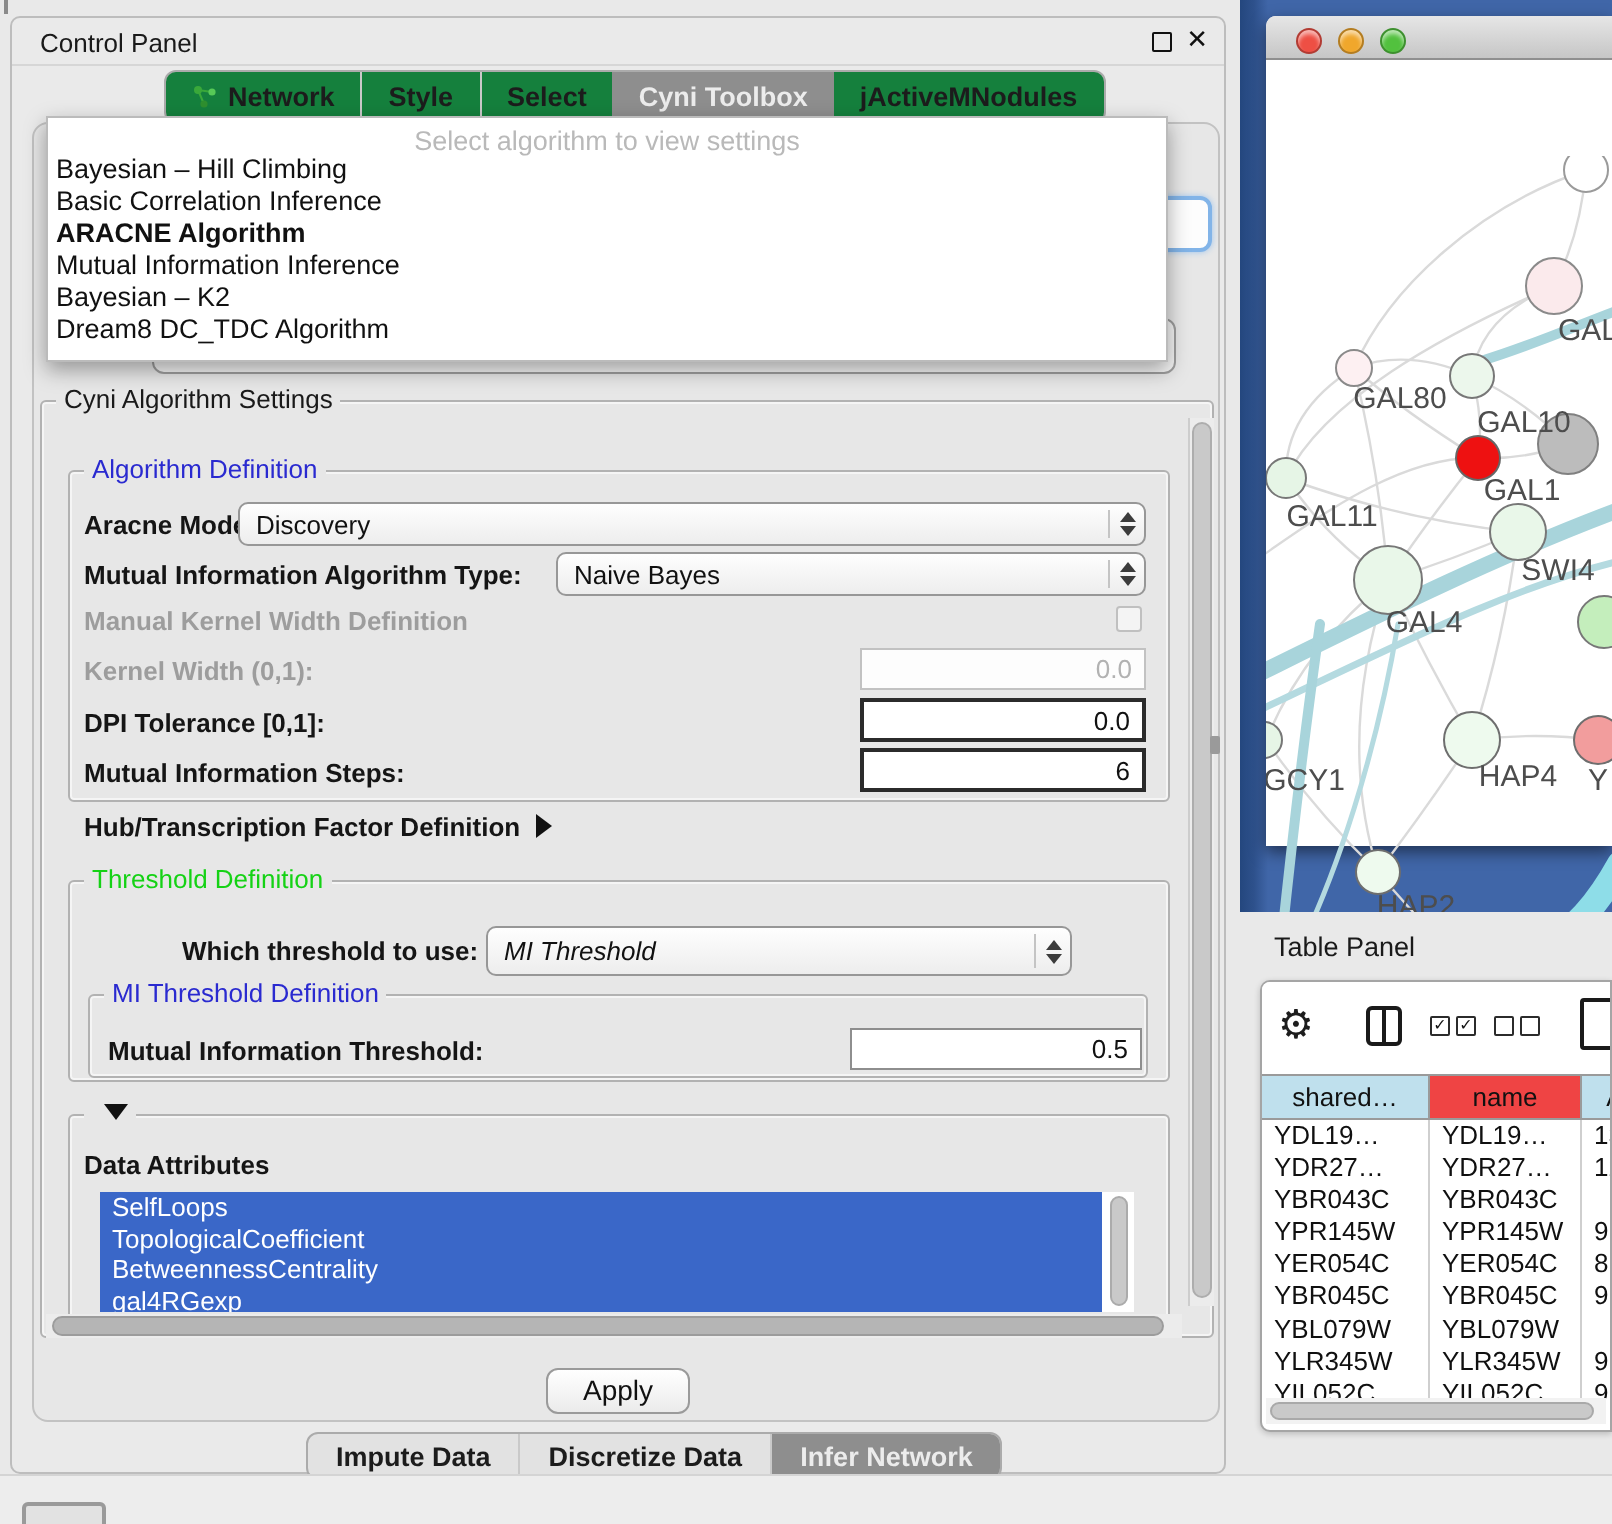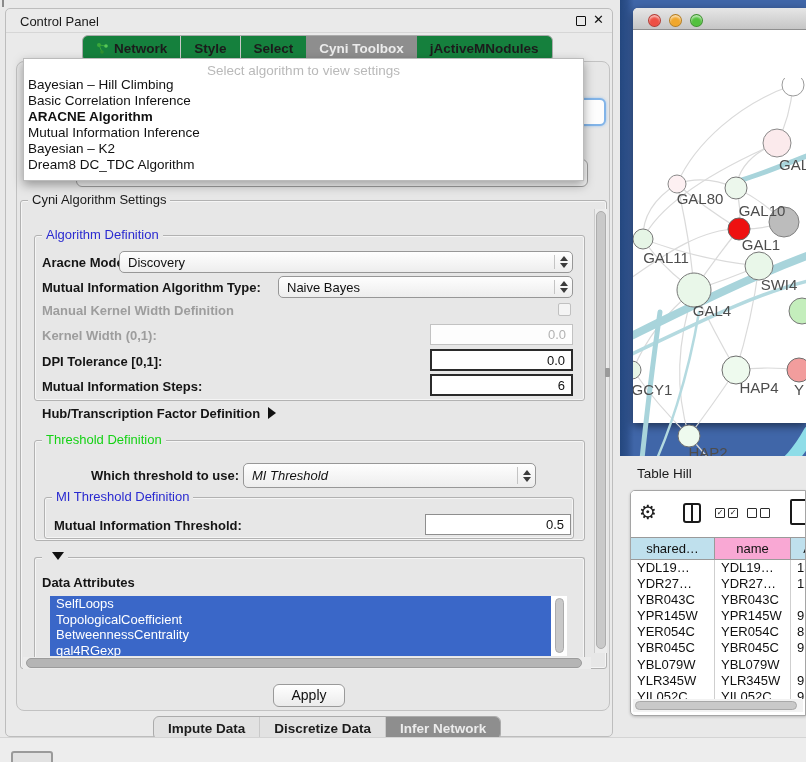--- a/index.html
+++ b/index.html
@@ -134,21 +134,21 @@
   .split-ic:before { content:""; position:absolute; left:6px; top:0; width:2px; height:16px; background:#1a1a1a; }
   .cb-pair { position:absolute; top:17px; display:flex; gap:3px; }
   .cb { width:10px; height:10px; border:1.5px solid #2b2b2b; border-radius:1px;
         font-size:8px; font-weight:bold; line-height:8px; text-align:center; color:#111; }
   .doc-ic { position:absolute; left:159px; top:8px; width:20px; height:26px;
             border:2px solid #1a1a1a; border-radius:2px; }
   .tbl-header { position:absolute; left:0; top:46px; width:210px; height:23px; display:flex; }
   .th { border:1px solid #9a9a9a; border-left:none; font-size:13px; color:#111;
         text-align:center; line-height:21px; overflow:hidden; }
   .th.blue { background:var(--th-blue); }
-  .th.gray { background:#f9a8d4; }
+  .th.gray { background:#ef4444; }
   .tbl-rows { position:absolute; left:0; top:69px; width:210px; }
   .tr { display:flex; height:16.1px; }
   .td { font-size:13px; color:#101010; line-height:16px; padding-left:6px;
         border-right:1px solid #cfcfcf; overflow:hidden; white-space:nowrap; }
   .tbl-hsb { position:absolute; left:2px; top:208px; width:170px; height:13px; background:#f2f2f2; }
   .tbl-hsb-thumb { position:absolute; left:2px; top:2px; width:162px; height:9px;
                    background:#c9c9c9; border:1px solid #a9a9a9; border-radius:5px; }
 
   .splitter-mark { left:605px; top:368px; width:5px; height:9px; background:#9a9a9a; border-radius:1px; }
   .bottom-strip { left:0; top:737px; width:806px; height:25px; background:#ededed; border-top:1px solid #d4d4d4; }
@@ -376,21 +376,21 @@
           <text x="759" y="345" text-anchor="middle" font-size="15" fill="#4d4d4d" font-family="Liberation Sans, sans-serif">HAP4</text>
           <text x="794" y="347" text-anchor="start" font-size="15" fill="#4d4d4d" font-family="Liberation Sans, sans-serif">Y</text>
           <text x="708" y="410" text-anchor="middle" font-size="15" fill="#4d4d4d" font-family="Liberation Sans, sans-serif">HAP2</text>
         </svg>
     </div>
   </div>
 
   <div class="abs splitter-mark"></div>
 
   <div class="abs table-strip">
-    <span class="tp-title">Table Hill</span>
+    <span class="tp-title">Table Panel</span>
 
     <div class="tbl-card">
       <div class="tbl-toolbar">
         <span class="gear-ic">⚙</span>
         <span class="split-ic"></span>
         <span class="cb-pair" style="left:84px;">
           <span class="cb">✓</span>
           <span class="cb">✓</span>
         </span>
         <span class="cb-pair" style="left:116px;">

